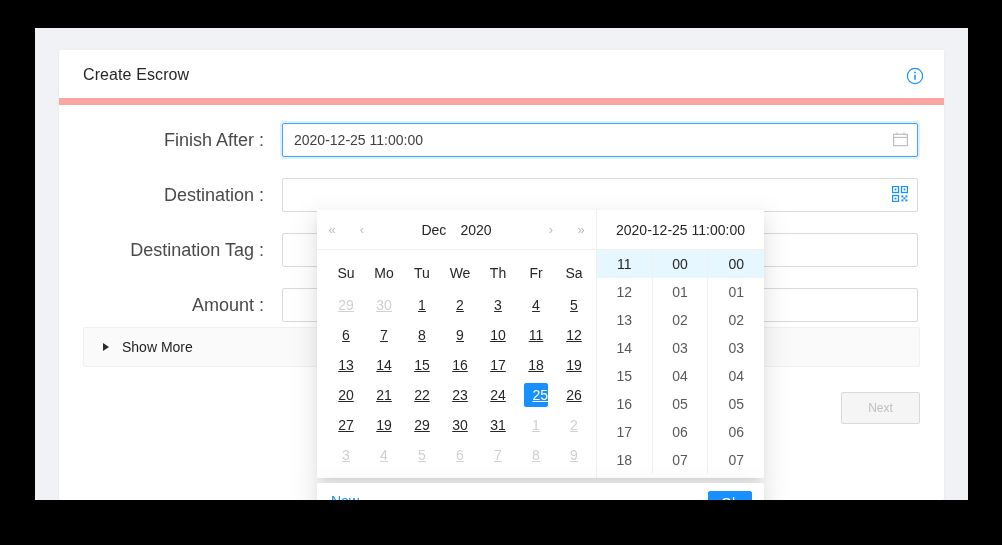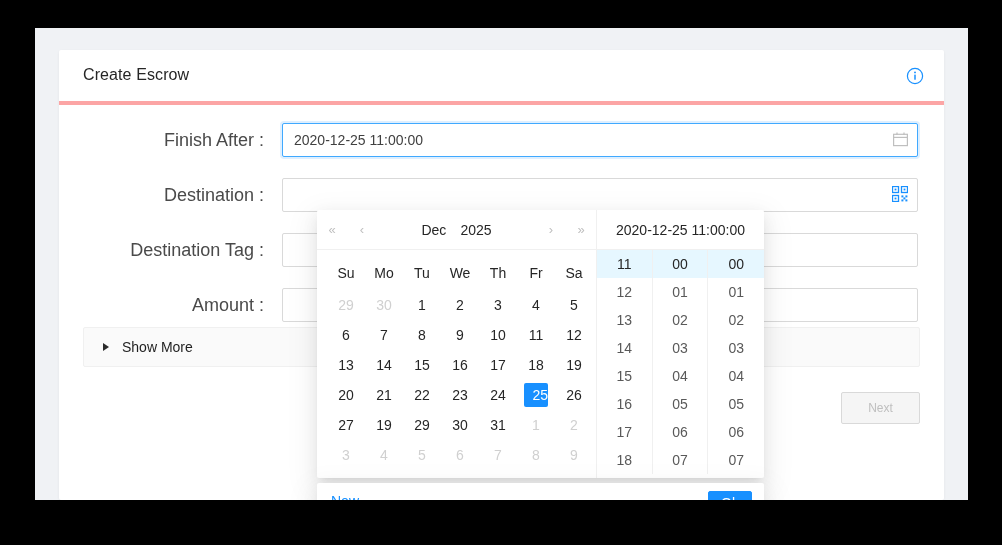--- a/index.html
+++ b/index.html
@@ -34,21 +34,21 @@
     width: 885px;
     height: 450px;
     background: #ffffff;
     box-shadow: 0 1px 3px rgba(0,0,0,0.06);
     border-radius: 2px;
   }
 
   .card-header {
     position: relative;
     height: 55px;
-    border-bottom: 4px solid #fca5a5;
+    border-bottom: 7px solid #fca5a5;
     box-sizing: border-box;
     padding-left: 18px;
   }
   .card-title {
     position: absolute;
     left: 24px;
     top: 16px;
     font-size: 16px;
     color: #262626;
     font-weight: 400;
@@ -259,20 +259,21 @@
   }
   .cell {
     display: inline-block;
     width: 24px;
     height: 24px;
     line-height: 24px;
     font-size: 14px;
     color: #262626;
     border-radius: 2px;
     cursor: pointer;
+    text-decoration: underline;
   }
   .cell.muted { color: #d0d0d0; }
   .cell.selected {
     background: #1890ff;
     color: #ffffff;
     text-align: right;
   }
 
   
   .time-cols {
@@ -411,21 +412,21 @@
     <button class="next-btn" disabled="">Next</button>
 
     <div class="picker">
       <div class="picker-panels">
 
         <div class="date-panel">
           <div class="pk-header">
             <div class="pk-btn">«</div>
             <div class="pk-btn">‹</div>
             <div class="pk-view">
-              <span class="mo">Dec</span><span>2025</span>
+              <span class="mo">Dec</span><span>2020</span>
             </div>
             <div class="pk-btn">›</div>
             <div class="pk-btn">»</div>
           </div>
 
           <div class="cal-body">
             <table class="cal">
               <thead>
                 <tr id="weekday-row">
                     <th>Su</th>

